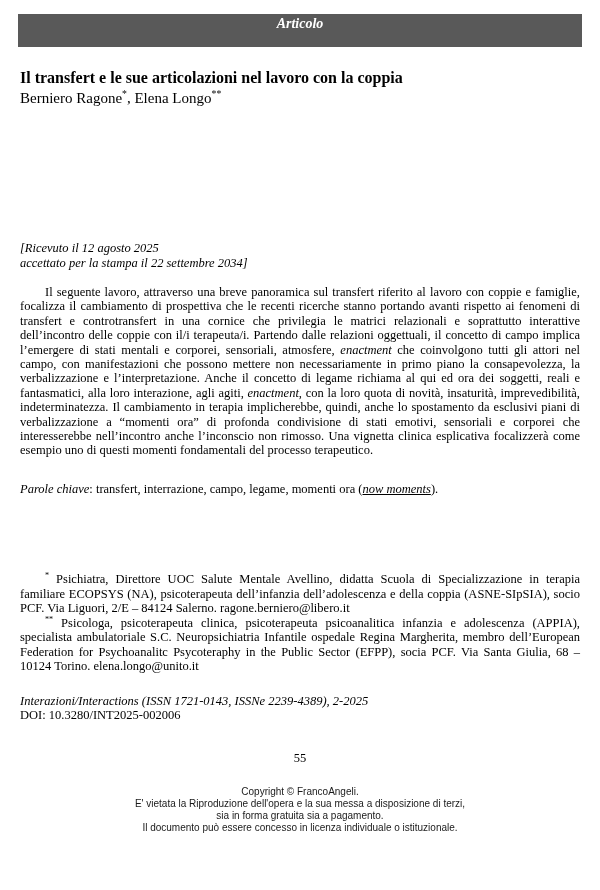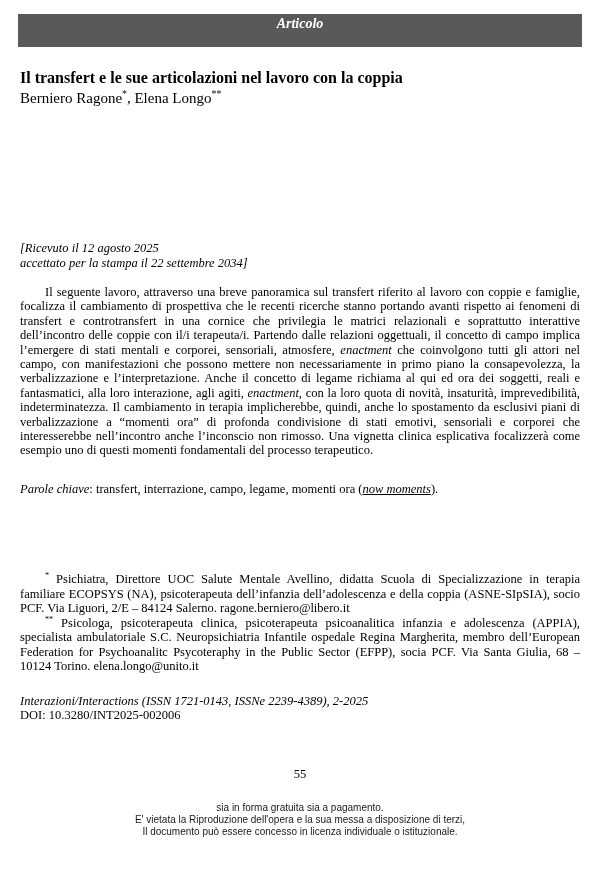--- a/index.html
+++ b/index.html
@@ -66,21 +66,21 @@
     margin: 20px 20px 0 20px;
     font-style: italic;
     font-size: 12.5px; line-height: 14.5px;
   }
   .doi-line {
     margin: 0 20px 0 20px;
     font-size: 12.5px; line-height: 14.5px;
   }
 
   .page-number {
-    margin-top: 44px;
+    margin-top: 28px;
     text-align: center;
     font-size: 12.5px;
   }
 
   .footer {
     margin-top: 20px;
     text-align: center;
     font-family: "Liberation Sans", "DejaVu Sans", sans-serif;
     font-size: 10px; line-height: 12px;
     color: #1a1a1a;
@@ -113,18 +113,19 @@
     <p class="footnote"><span class="sup">*</span><span> Psichiatra, Direttore UOC Salute Mentale Avellino, didatta Scuola di Specializzazione in terapia familiare ECOPSYS (NA), psicoterapeuta dell’infanzia dell’adolescenza e della coppia (ASNE-SIpSIA), socio PCF. Via Liguori, 2/E – 84124 Salerno. ragone.berniero@libero.it</span></p>
     <p class="footnote"><span class="sup">**</span><span> Psicologa, psicoterapeuta clinica, psicoterapeuta psicoanalitica infanzia e adolescenza (APPIA), specialista ambulatoriale S.C. Neuropsichiatria Infantile ospedale Regina Margherita, membro dell’European Federation for Psychoanalitc Psycoteraphy in the Public Sector (EFPP), socia PCF. Via Santa Giulia, 68 – 10124 Torino. elena.longo@unito.it</span></p>
   </div>
 
   <div class="journal-line">Interazioni/Interactions (ISSN 1721-0143, ISSNe 2239-4389), 2-2025</div>
   <div class="doi-line">DOI: 10.3280/INT2025-002006</div>
 
   <div class="page-number">55</div>
 
   <div class="footer">
+      <div>Copyright © FrancoAngeli.</div>
+      <div>E' vietata la Riproduzione dell'opera e la sua messa a disposizione di terzi,</div>
       <div>sia in forma gratuita sia a pagamento.</div>
-      <div>E' vietata la Riproduzione dell'opera e la sua messa a disposizione di terzi,</div>
       <div>Il documento può essere concesso in licenza individuale o istituzionale.</div>
     </div>
 
 </div>
 
 </body></html>

